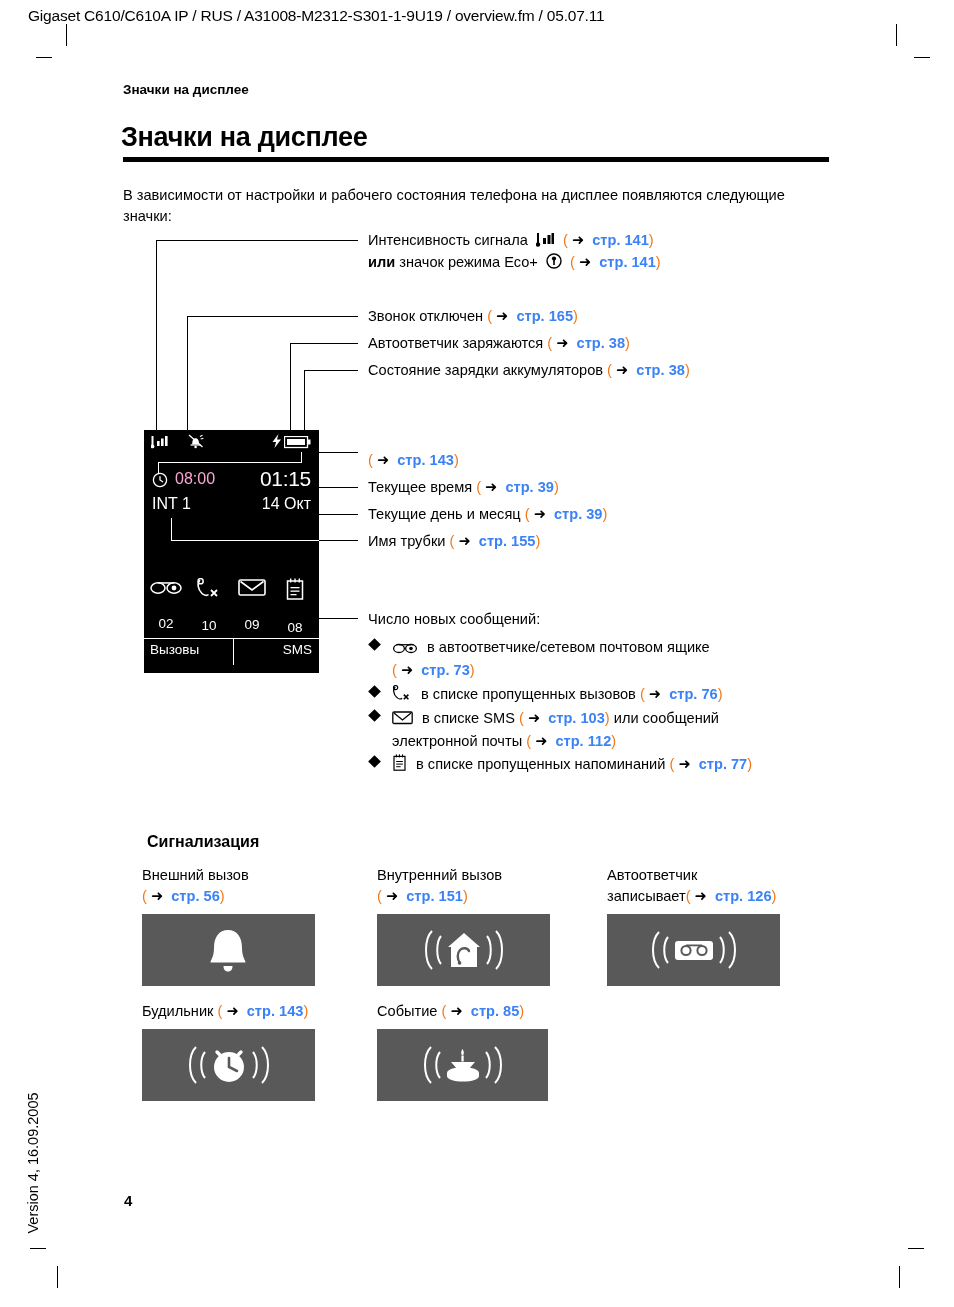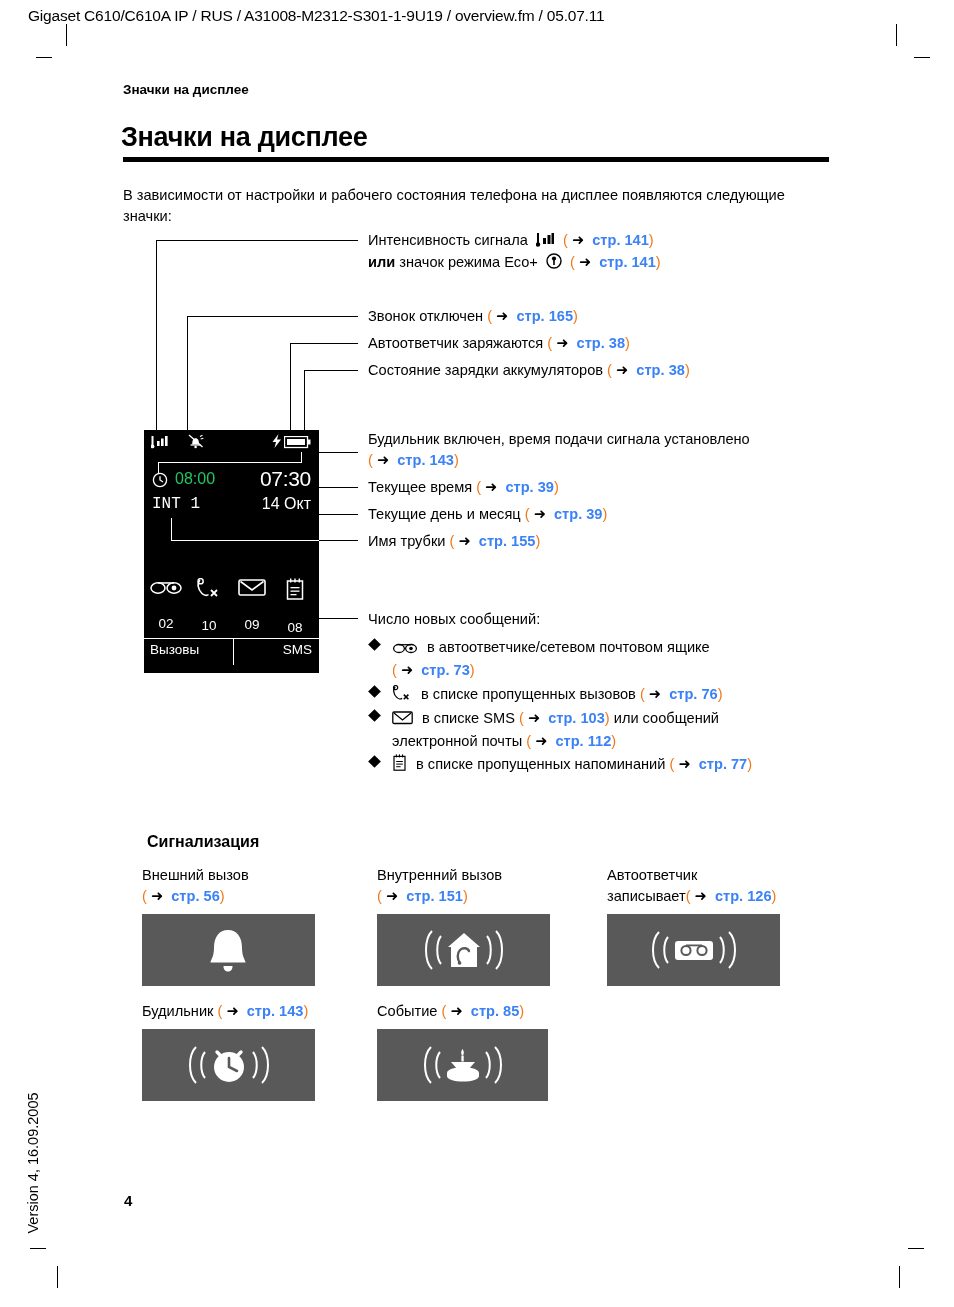--- a/index.html
+++ b/index.html
@@ -59,21 +59,21 @@
   #display{
     left:144px;top:430px;width:175px;height:243px;background:#000;
   }
   #disp-status{position:absolute;left:0;top:0;width:175px;height:22px;}
   #time-alarm{position:absolute;left:0px;top:38px;width:175px;height:25px;color:#fff;}
   #row-int{position:absolute;left:0px;top:63px;width:175px;height:25px;color:#fff;}
   .d-left{position:absolute;left:8px;font-size:15px;color:#fff;}
   .d-right{position:absolute;right:8px;color:#fff;}
   #big-time{font-size:21px;font-weight:normal;letter-spacing:-0.3px;}
   #date-txt{font-size:16px;}
-  #int-txt{font-size:16px;font-family:Liberation Mono, monospace;}
+  #int-txt{font-size:16px;}
 
   #msg-icons{position:absolute;left:0;top:148px;width:175px;height:52px;}
   .msg-col{position:absolute;width:40px;text-align:center;color:#fff;}
   .msg-count{font-size:13.5px;margin-top:16px;}
 
   #softkeys{position:absolute;left:0;top:208px;width:175px;height:27px;border-top:1px solid #fff;}
   #softkey-divider{position:absolute;left:89px;top:209px;width:1px;height:26px;background:#fff;}
   #sk-left{position:absolute;left:6px;top:212px;font-size:13.5px;color:#fff;}
   #sk-right{position:absolute;right:7px;top:212px;font-size:13.5px;color:#fff;}
 
@@ -216,22 +216,22 @@
   <div class="ldw ldw-v abs" style="left:14px;top:32px;height:11px;"></div>
   <div class="ldw ldw-v abs" style="left:157px;top:22px;height:11px;"></div>
 
   <div id="time-alarm">
     <span class="abs" style="left:8px;top:4px;">
       <svg width="16" height="16" viewBox="0 0 16 16">
           <circle cx="8" cy="8" r="6.6" fill="none" stroke="#fff" stroke-width="1.3"></circle>
           <path d="M8 4.2 L8 8 L11 10" stroke="#fff" stroke-width="1.3" fill="none"></path>
         </svg>
     </span>
-    <span class="abs" style="left:31px;top:2px;font-size:16px;color:#22c55e;">08:00</span>
-    <span class="d-right" id="big-time" style="top:-1px;">07:30</span>
+    <span class="abs" style="left:31px;top:2px;font-size:16px;color:#f9a8d4;">08:00</span>
+    <span class="d-right" id="big-time" style="top:-1px;">01:15</span>
   </div>
 
   <div id="row-int">
     <span class="d-left" id="int-txt" style="top:2px;">INT 1</span>
     <span class="d-right" id="date-txt" style="top:2px;">14 Окт</span>
   </div>
 
   <div class="ldw ldw-v abs" style="left:27px;top:88px;height:22px;"></div>
   <div class="ldw ldw-h abs" style="left:27px;top:110px;width:148px;"></div>
 
@@ -288,21 +288,21 @@
   <div id="sk-right">SMS</div>
 </div>
 
 <div class="ld ld-h abs" style="left:319px;top:452px;width:39px;"></div>
 <div class="ld ld-h abs" style="left:319px;top:487px;width:39px;"></div>
 <div class="ld ld-h abs" style="left:319px;top:514px;width:39px;"></div>
 <div class="ld ld-h abs" style="left:319px;top:540px;width:39px;"></div>
 <div class="ld ld-h abs" style="left:310px;top:618px;width:48px;"></div>
 
 <div class="callout" style="left:368px;top:429px;white-space:normal;width:450px;">
-  <span>Будильник включен, время подачи сигнала установлено</span><br>
+  <br>
   <span class="paren">(</span>
   <span class="arrow">➜</span>
   <span class="orange" style="margin-left:4px;">стр. 143</span><span class="paren">)</span>
 </div>
 
 <div class="callout" style="left:368px;top:477px;">
   <span>Текущее время</span>
   <span class="paren">(</span>
   <span class="arrow">➜</span>
   <span class="orange" style="margin-left:4px;">стр. 39</span><span class="paren">)</span>

